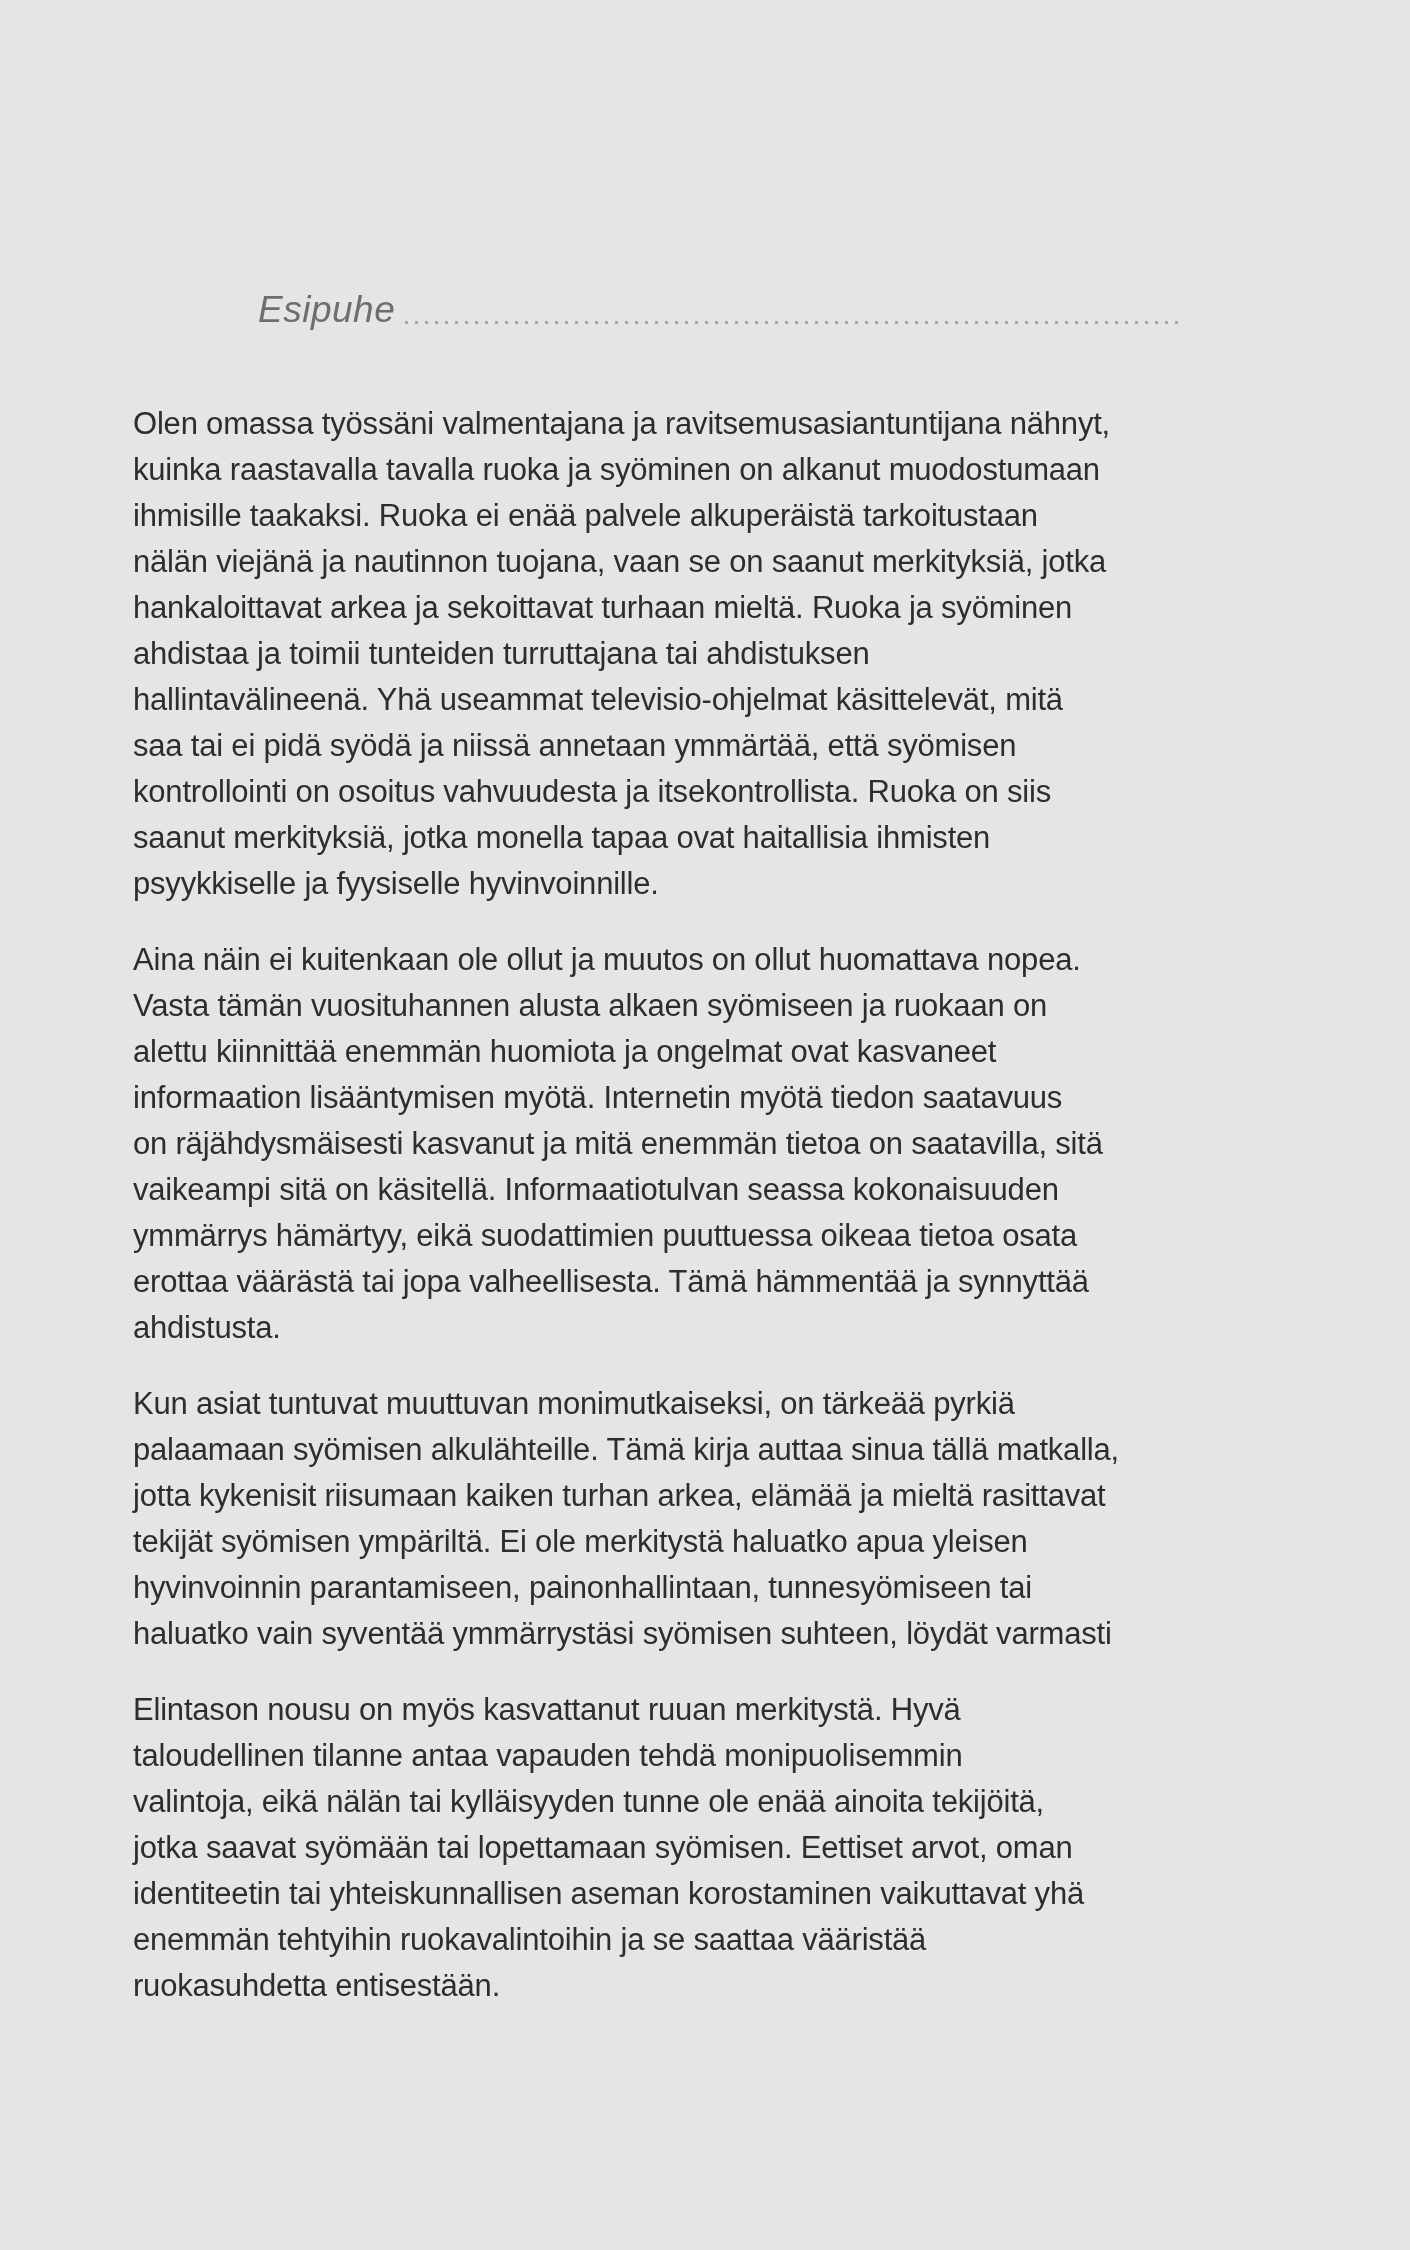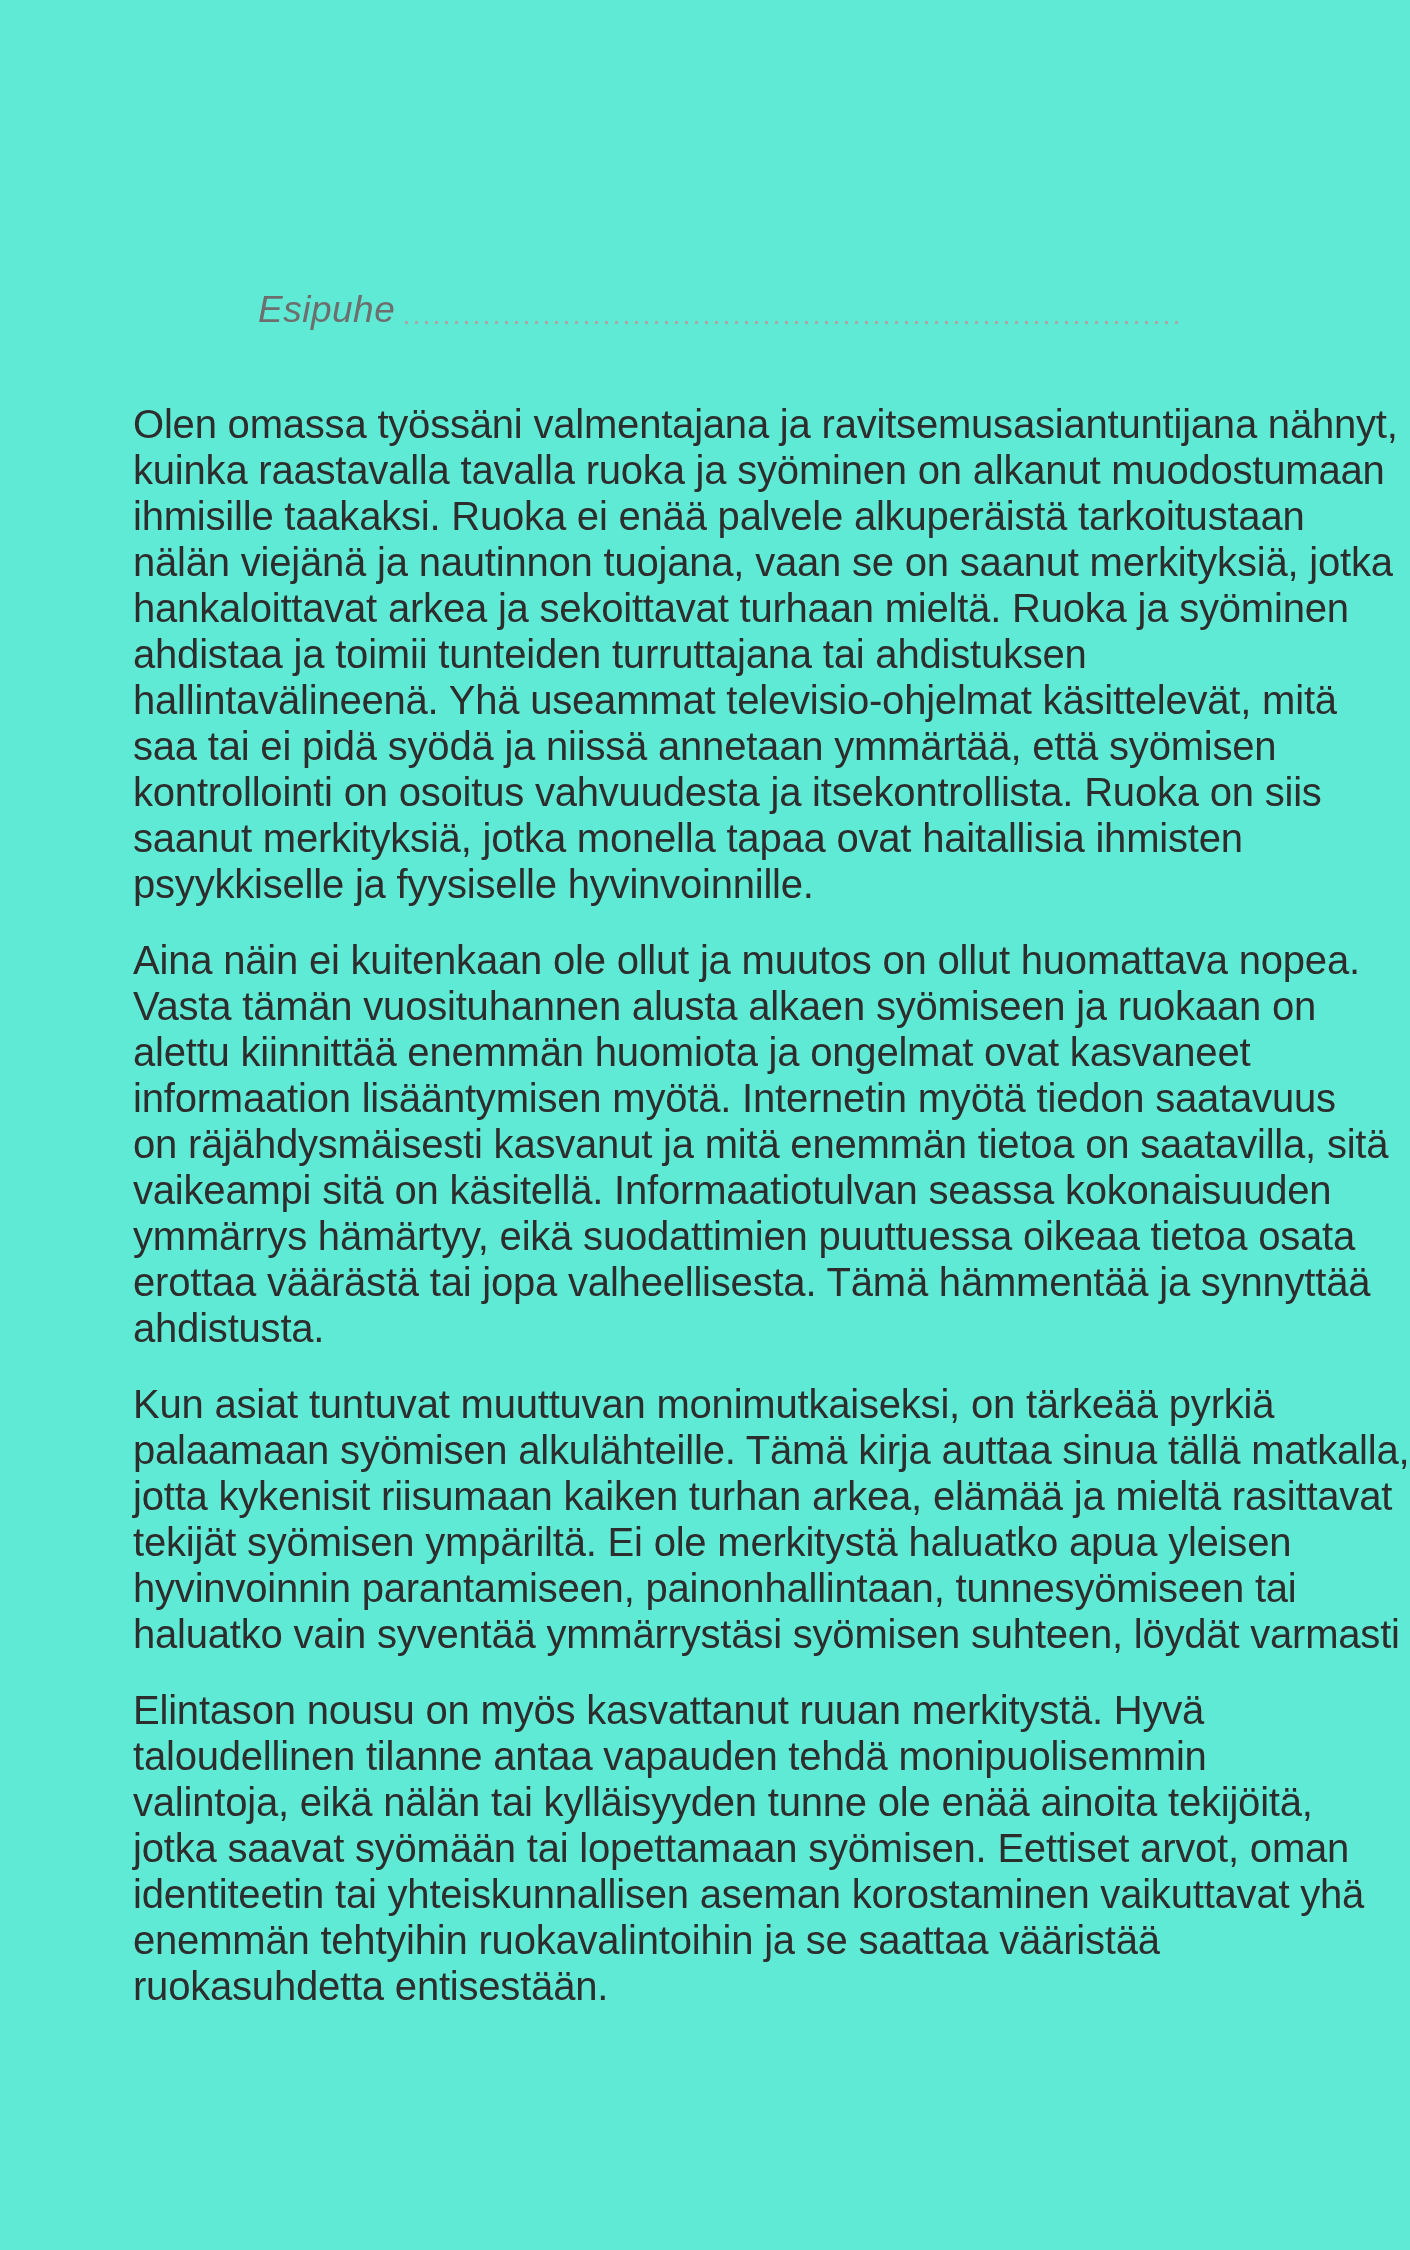--- a/index.html
+++ b/index.html
@@ -1,20 +1,20 @@
 <!DOCTYPE html>
 <html><head>
 <meta charset="utf-8">
 <style>
   html, body { margin: 0; padding: 0; background: #ffffff; }
   .page {
     position: relative;
     width: 1410px;
     height: 2250px;
-    background: #5eead4;
+    background: #e5e5e5;
     overflow: hidden;
     font-family: "Liberation Sans", sans-serif;
   }
   .content {
     position: absolute;
     left: 133px;
     top: 288px;
     width: 1160px;
   }
   .title-row {
@@ -38,21 +38,21 @@
     margin-left: 10px;
     margin-bottom: 7px;
     background-image: repeating-linear-gradient(
       to right,
       #a8a8a8 0px, #a8a8a8 3px,
       transparent 3px, transparent 10px
     );
   }
   .body-text p {
     margin: 0 0 30px 0;
-    font-size: 40px;
+    font-size: 31px;
     line-height: 46px;
     letter-spacing: -0.2px;
     color: #2d2d2d;
     white-space: pre;
   }
 </style>
 </head>
 <body>
 
 <div class="page">

